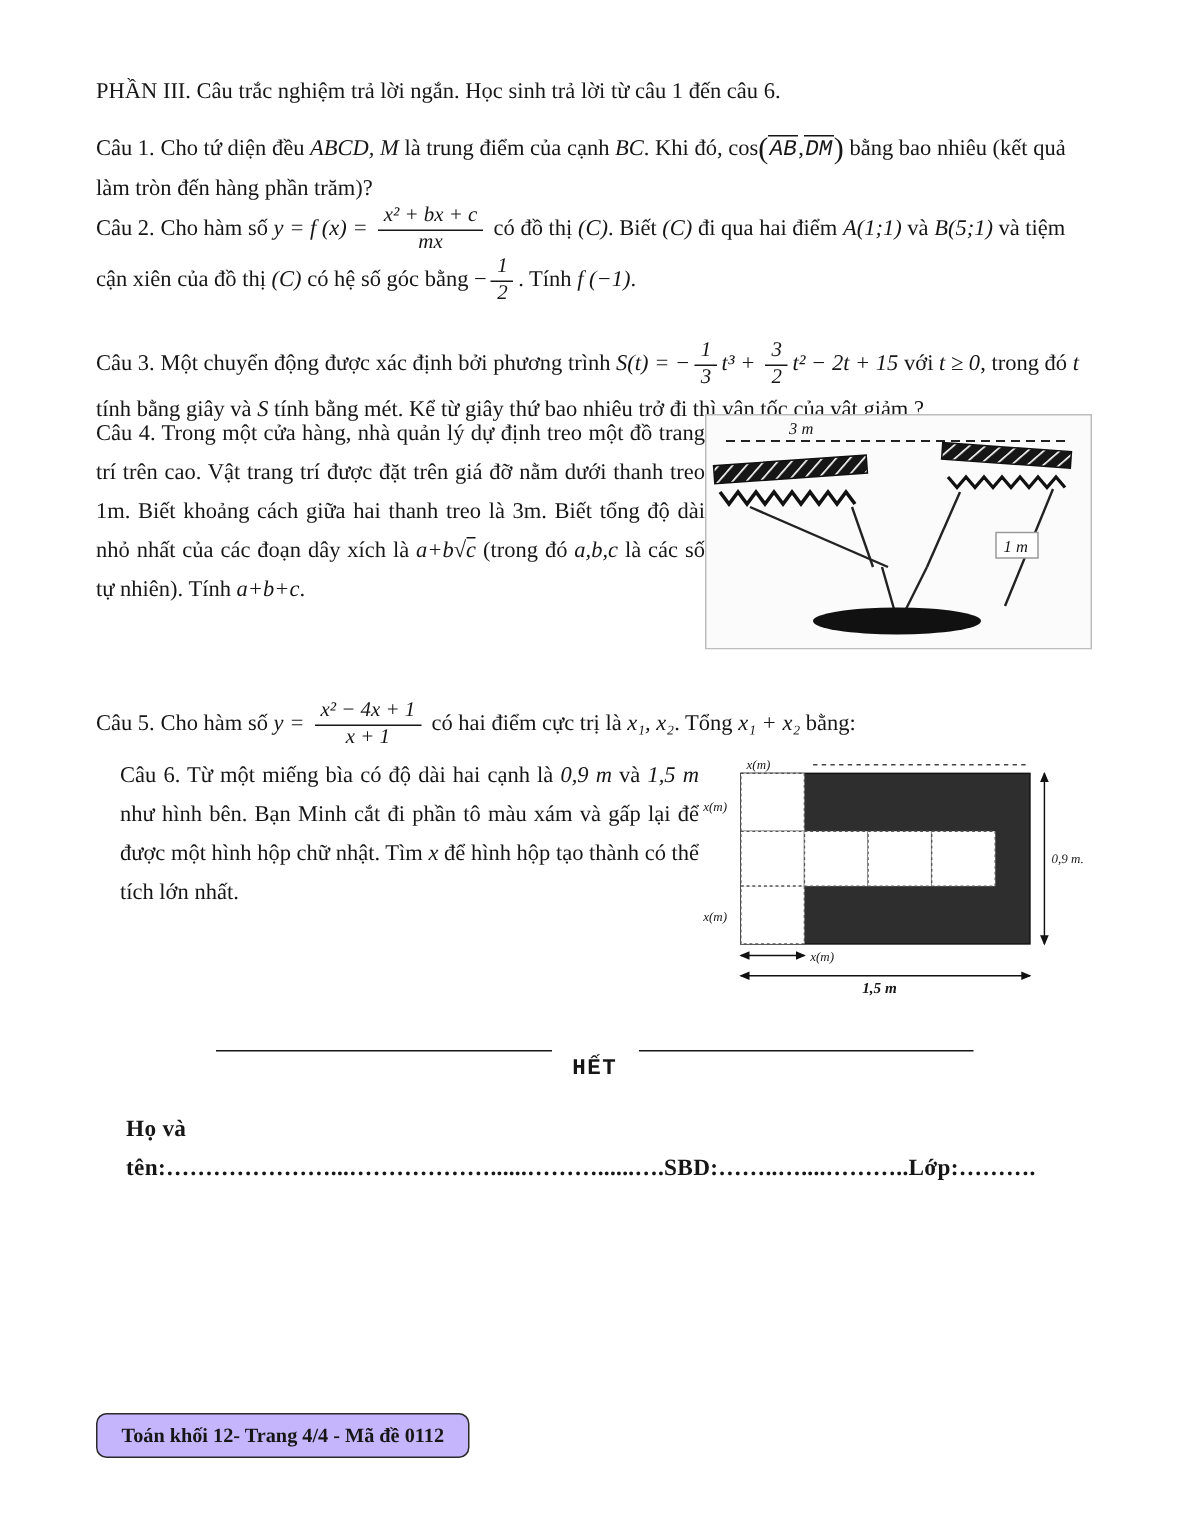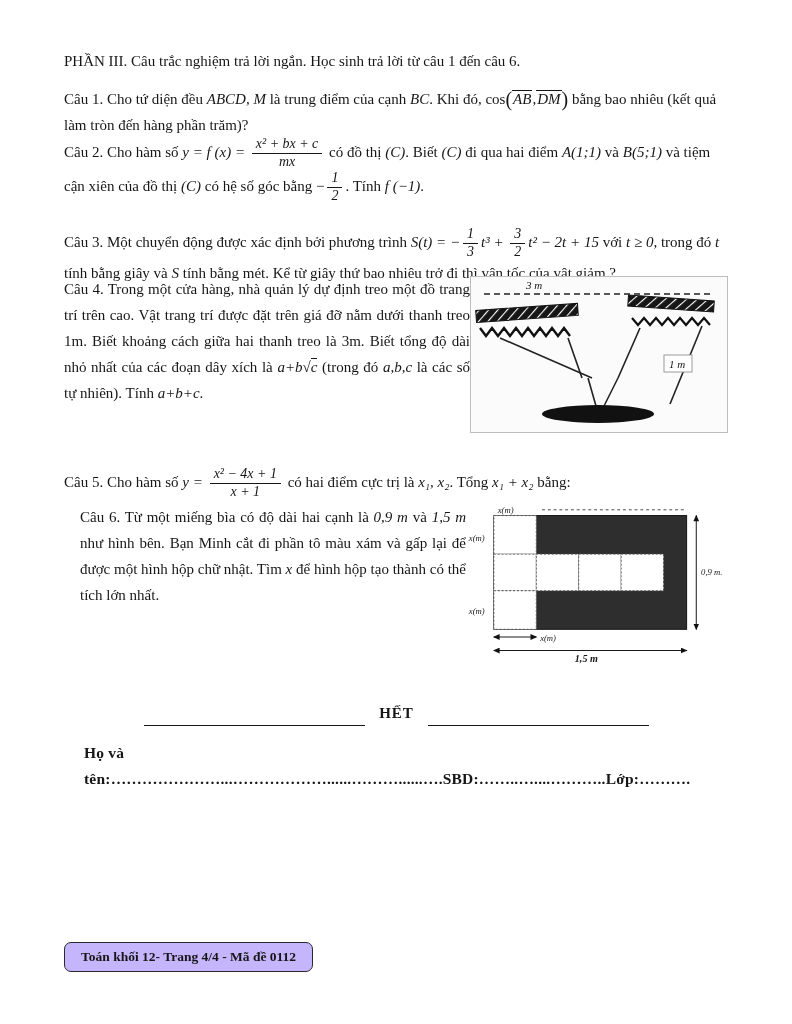--- a/index.html
+++ b/index.html
@@ -12,33 +12,33 @@
   .block { position:absolute; left:64px; width:664px; font-size:15px; line-height:26px; }
   .b { font-weight:normal; }
   .i { font-style:italic; }
   .jst { text-align:justify; }
   
   .frac { display:inline-flex; flex-direction:column; vertical-align:middle;
           text-align:center; font-style:italic; margin:0 3px; line-height:1.2; font-size:0.93em; }
   .frac .num { display:block; border-bottom:1.2px solid #161616; padding:0 4px; }
   .frac .den { display:block; padding:0 4px; }
   
-  .vec { font-style:italic; border-top:1.2px solid #161616; padding:0 1px; }
+  .vec { font-style:italic; border-top:1.2px solid #161616; padding:0 1px;font-family:Liberation Mono, monospace; }
   .bigp { font-size:20px; vertical-align:-2px; }
   .sqrt-sym { font-style:normal; }
   .sqrt-arg { font-style:italic; border-top:1.2px solid #161616; }
   
   .qrow { display:flex; align-items:flex-start; }
   .q4text { width:460px; }
   .q6text { width:392px;margin-left:16px; }
   .fig { margin-left:auto; }
   svg { font-family:"Liberation Serif","DejaVu Serif",serif; }
   svg text { fill:#161616; }
   
-  .het-wrap { display:flex; align-items:flex-end; width:505px; margin-left:80px; }
+  .het-wrap { display:flex; align-items:flex-start; width:505px; margin-left:80px;font-family:Liberation Mono, monospace; }
   .het-line { flex:1; border-top:1.6px solid #161616; }
   .het-label { margin:0 14px; font-weight:bold; font-size:15px; letter-spacing:1px; }
   
   .name-line { font-weight:bold; font-size:15.5px; margin-left:20px; letter-spacing:0.2px; }
   
   .footer-box {
     position:absolute; left:64px; top:942px; border:1.3px solid #2a2a2a;
     border-radius:7px; padding:6px 16px; font-weight:bold; font-size:13.5px;
     background:#c4b5fd;
   }

